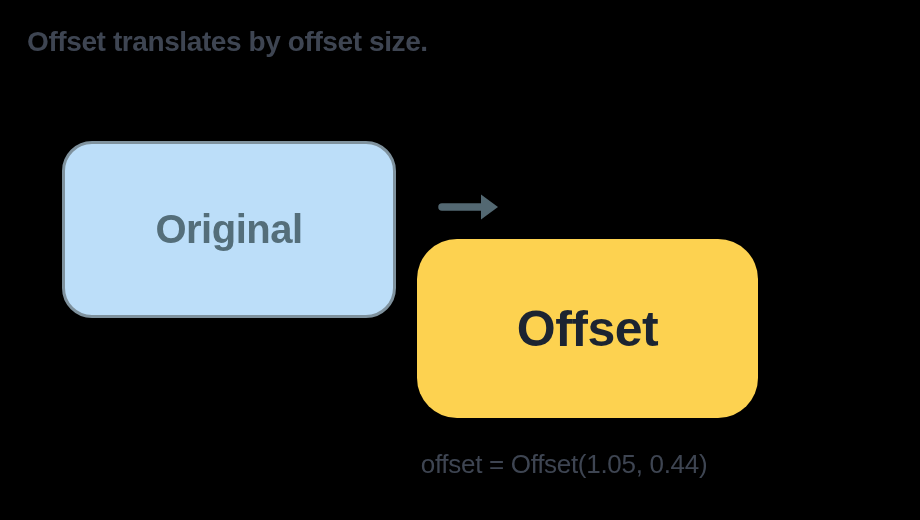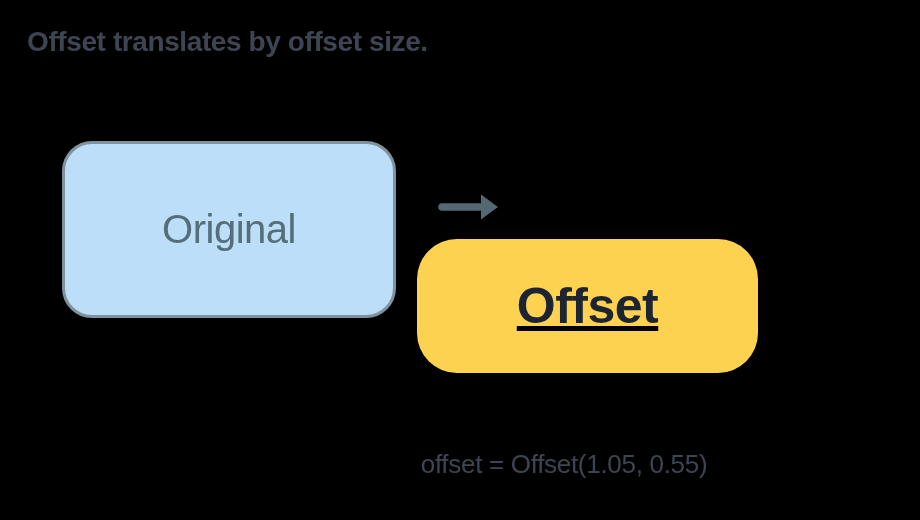--- a/index.html
+++ b/index.html
@@ -37,30 +37,29 @@
   .box-original {
     left: 62px;
     top: 141px;
     width: 334px;
     height: 177px;
     border-radius: 30px;
     border: 3.5px solid;
   }
   .box-original .label {
     font-size: 40px;
-    font-weight: 400;
+    font-weight: 700;
     letter-spacing: -0.5px;
   }
   .box-offset {
     left: 417px;
     top: 239px;
     width: 341px;
-    height: 134px;
+    height: 179px;
     border-radius: 40px;
-    text-decoration: underline;
   }
   .box-offset .label {
     font-size: 50px;
     font-weight: 700;
     letter-spacing: -0.5px;
   }
   .arrow {
     position: absolute;
     left: 437px;
     top: 193px;
@@ -92,15 +91,15 @@
 
   <svg class="arrow" viewBox="0 0 62 28">
     <line x1="5" y1="14" x2="45" y2="14" stroke-width="7.5" stroke-linecap="round" stroke="#536872"></line>
     <polygon points="44,1.5 61,14 44,26.5" fill="#536872"></polygon>
   </svg>
 
   <div class="box box-offset" style="background: rgb(253, 210, 80);">
     <span class="label" style="color: rgb(28, 36, 49);">Offset</span>
   </div>
 
-  <div class="caption" style="color: rgb(62, 69, 82);">offset = Offset(1.05, 0.55)</div>
+  <div class="caption" style="color: rgb(62, 69, 82);">offset = Offset(1.05, 0.44)</div>
 
 </div>
 
 </body></html>

